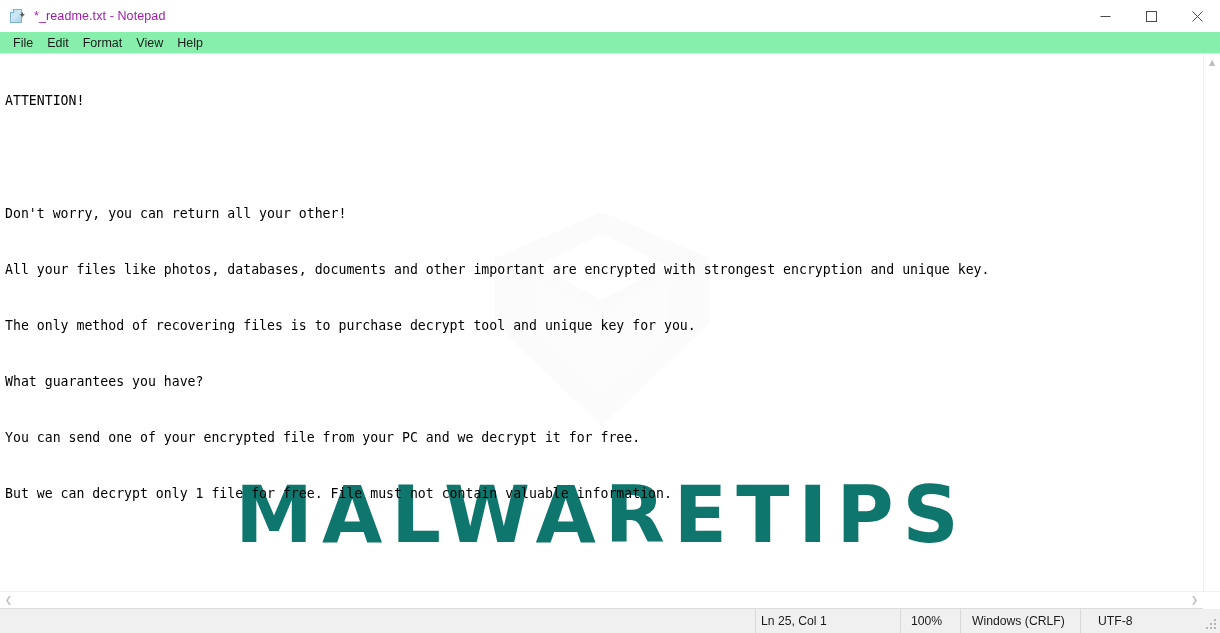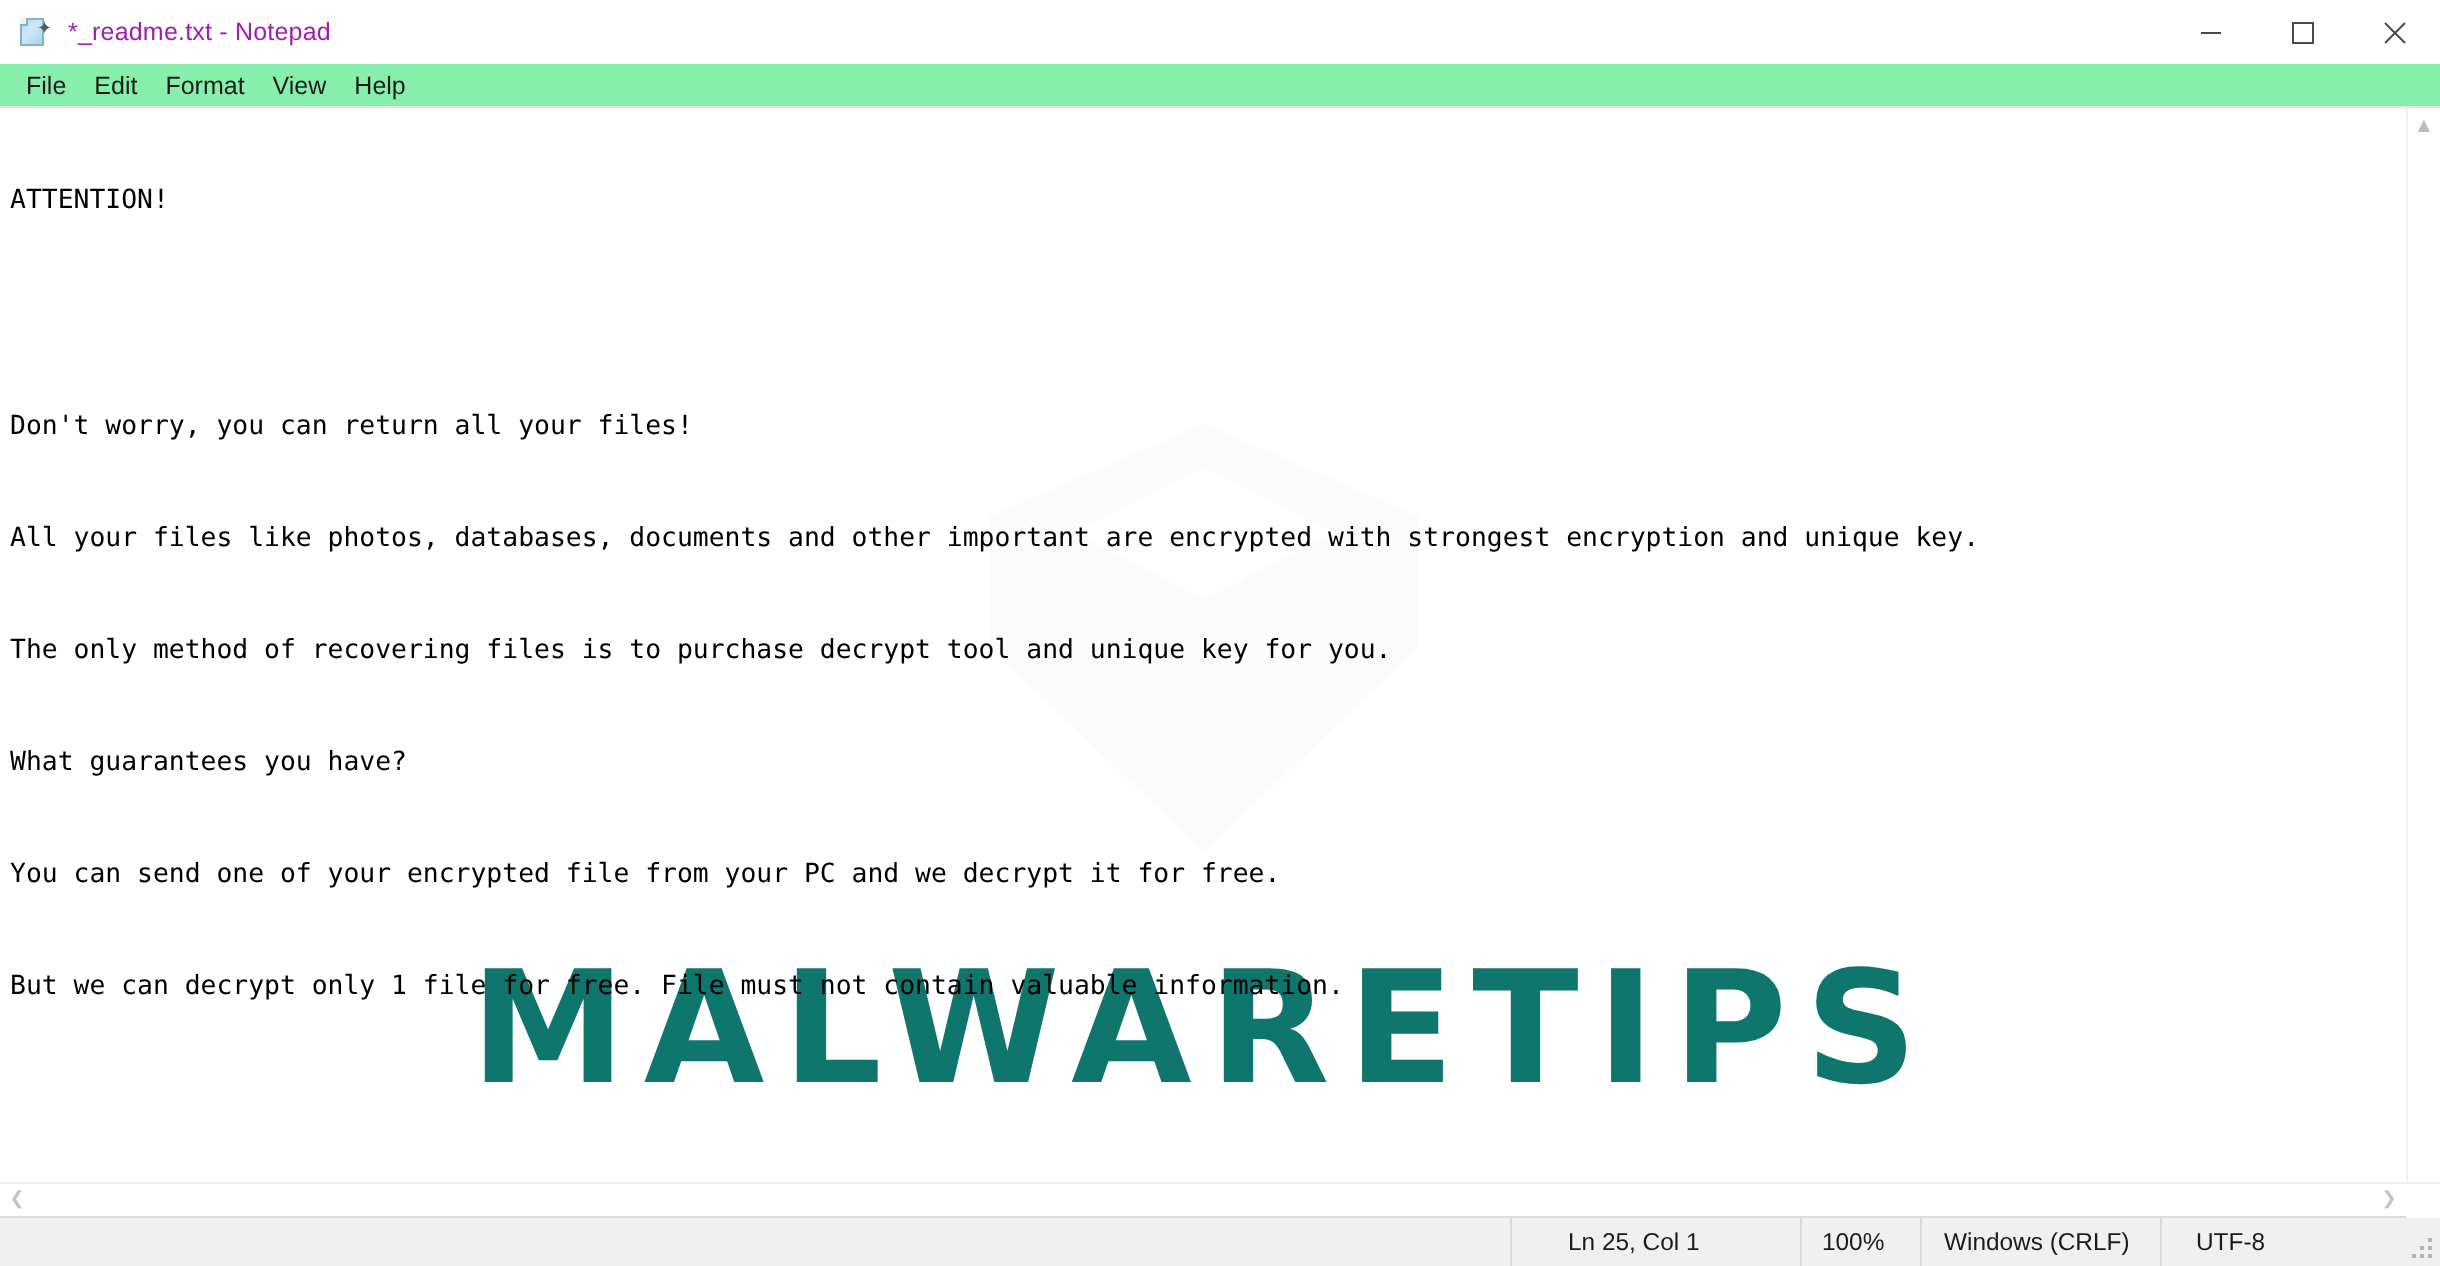--- a/index.html
+++ b/index.html
@@ -247,21 +247,21 @@
     justify-content: flex-end;
     position: relative;
   }
   .status-spacer { flex: 1; }
   .status-cell {
     display: flex;
     align-items: center;
     border-left: 1px solid #d8d8d8;
     font-size: 12.2px;
     color: #1b1b1b;
-    padding-left: 28px;
+    padding-left: 5px;
     box-sizing: border-box;
     white-space: nowrap;
   }
   .status-cell.c-ln { width: 145px; }
   .status-cell.c-zoom { width: 60px; padding-left: 10px; }
   .status-cell.c-eol { width: 120px; padding-left: 11px; }
   .status-cell.c-enc { width: 140px; padding-left: 17px; }
   .grip {
     position: absolute;
     right: 2px;
@@ -330,21 +330,21 @@
           <path d="M125 30 L125 96 L190 62 Z" fill="#ffffff"></path>
           <path d="M60 78 L125 112 L125 190 L60 130 Z" fill="#fcfcfc"></path>
           <path d="M190 78 L125 112 L125 190 L190 130 Z" fill="#fcfcfc"></path>
         </svg>
         <div class="wm-text">MALWARETIPS</div>
       </div>
 
       <div class="doc">
         <span class="ln">ATTENTION!</span>
         <span class="ln"></span>
-        <span class="ln">Don't worry, you can return all your files!</span>
+        <span class="ln">Don't worry, you can return all your other!</span>
         <span class="ln">All your files like photos, databases, documents and other important are encrypted with strongest encryption and unique key.</span>
         <span class="ln">The only method of recovering files is to purchase decrypt tool and unique key for you.</span>
         <span class="ln">What guarantees you have?</span>
         <span class="ln">You can send one of your encrypted file from your PC and we decrypt it for free.</span>
         <span class="ln">But we can decrypt only 1 file for free. File must not contain valuable information.</span>
         
         
         
         
         

